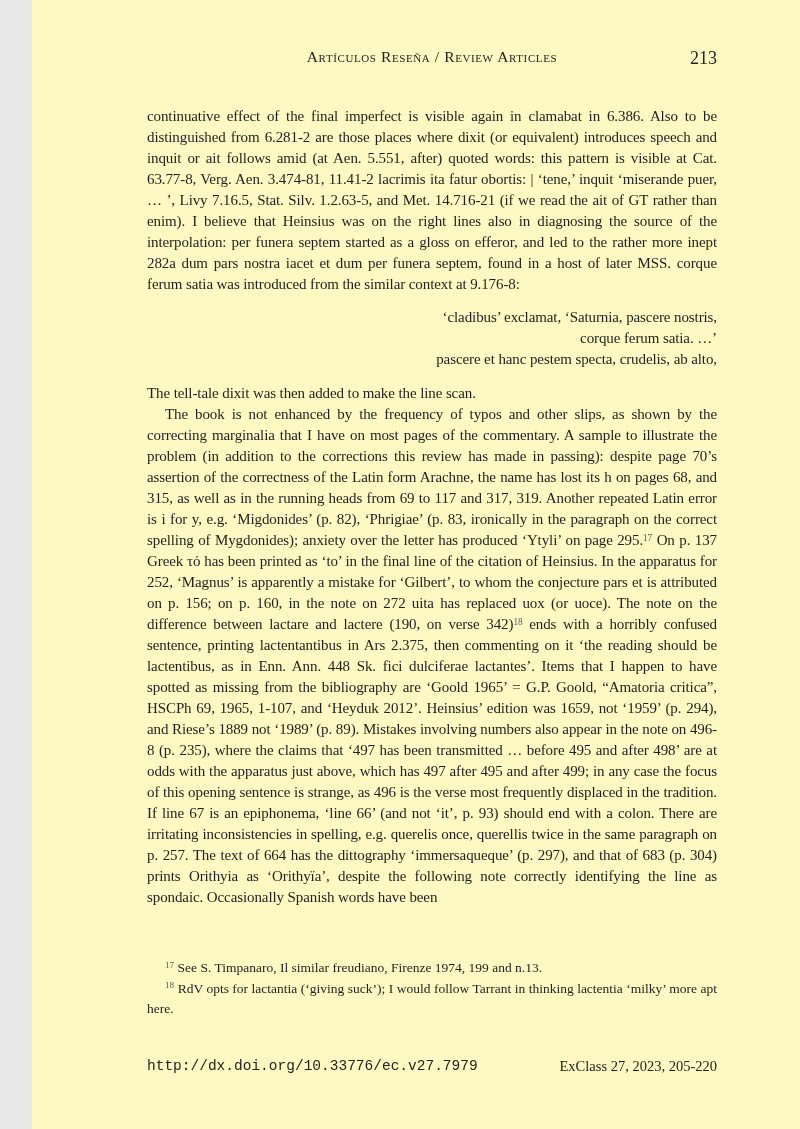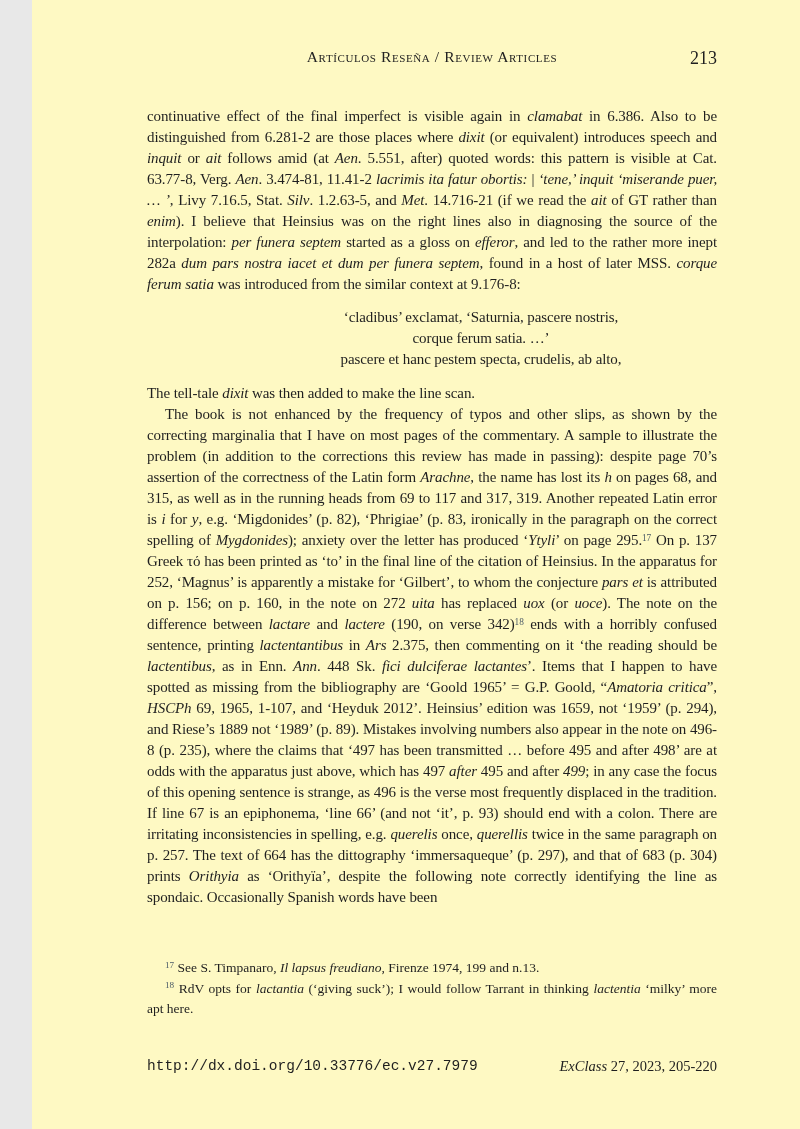--- a/index.html
+++ b/index.html
@@ -36,32 +36,32 @@
   .body-text {
     position: absolute;
     top: 106px; left: 115px; width: 570px;
     font-size: 15px;
     line-height: 21px;
     letter-spacing: -0.1px;
     text-align: justify;
   }
   .para { margin: 0; }
   .para.indent { text-indent: 18px; }
-  .it { font-style: italic; }
+  .it { }
   sup {
     font-size: 0.62em;
     line-height: 0;
     vertical-align: baseline;
     position: relative;
     top: -0.45em;
     color: #4a5a66;
   }
   .quote {
     margin: 12px 0 13px 98px;
-    text-align: center;
+    text-align: right;
   }
   .quote-line { line-height: 21px; }
   .footnotes {
     position: absolute;
     top: 958px; left: 115px; width: 570px;
     font-size: 13.5px;
     line-height: 20.5px;
     text-align: justify;
   }
   .footnote { text-indent: 18px; }
@@ -91,21 +91,21 @@
         <div class="quote-line">‘cladibus’ exclamat, ‘Saturnia, pascere nostris,</div>
         <div class="quote-line">corque ferum satia. …’</div>
         <div class="quote-line">pascere et hanc pestem specta, crudelis, ab alto,</div>
       </div>
       <p class="para"><span>The tell-tale </span><span class="it">dixit</span><span> was then added to make the line scan.</span></p>
       <p class="para indent"><span>The book is not enhanced by the frequency of typos and other slips, as shown by the correcting marginalia that I have on most pages of the commentary. A sample to illustrate the problem (in addition to the corrections this review has made in passing): despite page 70’s assertion of the correctness of the Latin form </span><span class="it">Arachne</span><span>, the name has lost its </span><span class="it">h</span><span> on pages 68, and 315, as well as in the running heads from 69 to 117 and 317, 319. Another repeated Latin error is </span><span class="it">i</span><span> for </span><span class="it">y</span><span>, e.g. ‘Migdonides’ (p. 82), ‘Phrigiae’ (p. 83, ironically in the paragraph on the correct spelling of </span><span class="it">Mygdonides</span><span>); anxiety over the letter has produced ‘</span><span class="it">Ytyli</span><span>’ on page 295.</span><sup>17</sup><span> On p. 137 Greek τό has been printed as ‘to’ in the final line of the citation of Heinsius. In the apparatus for 252, ‘Magnus’ is apparently a mistake for ‘Gilbert’, to whom the conjecture </span><span class="it">pars et</span><span> is attributed on p. 156; on p. 160, in the note on 272 </span><span class="it">uita</span><span> has replaced </span><span class="it">uox</span><span> (or </span><span class="it">uoce</span><span>). The note on the difference between </span><span class="it">lactare</span><span> and </span><span class="it">lactere</span><span> (190, on verse 342)</span><sup>18</sup><span> ends with a horribly confused sentence, printing </span><span class="it">lactentantibus</span><span> in </span><span class="it">Ars</span><span> 2.375, then commenting on it ‘the reading should be </span><span class="it">lactentibus</span><span>, as in Enn. </span><span class="it">Ann</span><span>. 448 Sk. </span><span class="it">fici dulciferae lactantes</span><span>’. Items that I happen to have spotted as missing from the bibliography are ‘Goold 1965’ = G.P. Goold, “</span><span class="it">Amatoria critica</span><span>”, </span><span class="it">HSCPh</span><span> 69, 1965, 1-107, and ‘Heyduk 2012’. Heinsius’ edition was 1659, not ‘1959’ (p. 294), and Riese’s 1889 not ‘1989’ (p. 89). Mistakes involving numbers also appear in the note on 496-8 (p. 235), where the claims that ‘497 has been transmitted … before 495 and after 498’ are at odds with the apparatus just above, which has 497 </span><span class="it">after</span><span> 495 and after </span><span class="it">499</span><span>; in any case the focus of this opening sentence is strange, as 496 is the verse most frequently displaced in the tradition. If line 67 is an epiphonema, ‘line 66’ (and not ‘it’, p. 93) should end with a colon. There are irritating inconsistencies in spelling, e.g. </span><span class="it">querelis</span><span> once, </span><span class="it">querellis</span><span> twice in the same paragraph on p. 257. The text of 664 has the dittography ‘immersaqueque’ (p. 297), and that of 683 (p. 304) prints </span><span class="it">Orithyia</span><span> as ‘Orithyïa’, despite the following note correctly identifying the line as spondaic. Occasionally Spanish words have been</span></p>
     </div>
 
   <div class="footnotes">
 
-  <div class="footnote"><sup>17</sup> <span>See S. Timpanaro, </span><span class="it">Il lapsus freudiano</span><span>, Firenze 1974, 199 and n.13.</span></div>
+  <div class="footnote"><sup>17</sup> <span>See S. Timpanaro, </span><span class="it">Il similar freudiano</span><span>, Firenze 1974, 199 and n.13.</span></div>
       <div class="footnote"><sup>18</sup> <span>RdV opts for </span><span class="it">lactantia</span><span> (‘giving suck’); I would follow Tarrant in thinking </span><span class="it">lactentia</span><span> ‘milky’ more apt here.</span></div>
     </div>
 
   <div class="page-footer">
     <div class="doi">http://dx.doi.org/10.33776/ec.v27.7979</div>
     <div class="journal-ref"><span class="it">ExClass</span><span> 27, 2023, 205-220</span></div>
   </div>
 
 </div>
 

